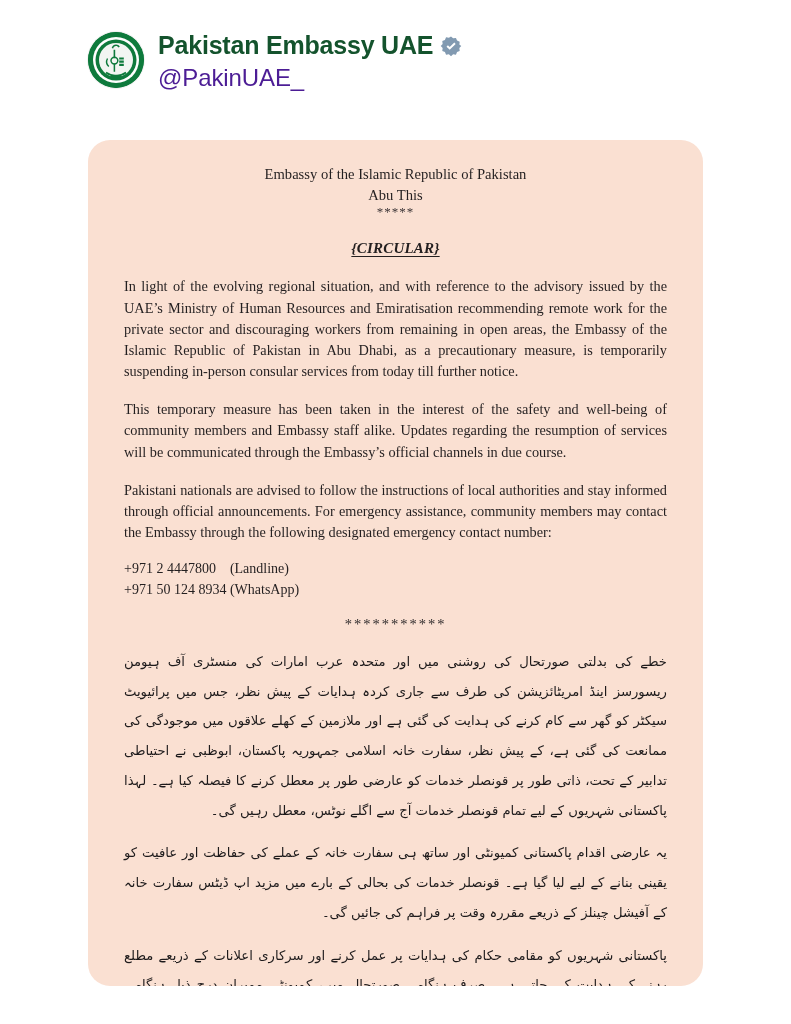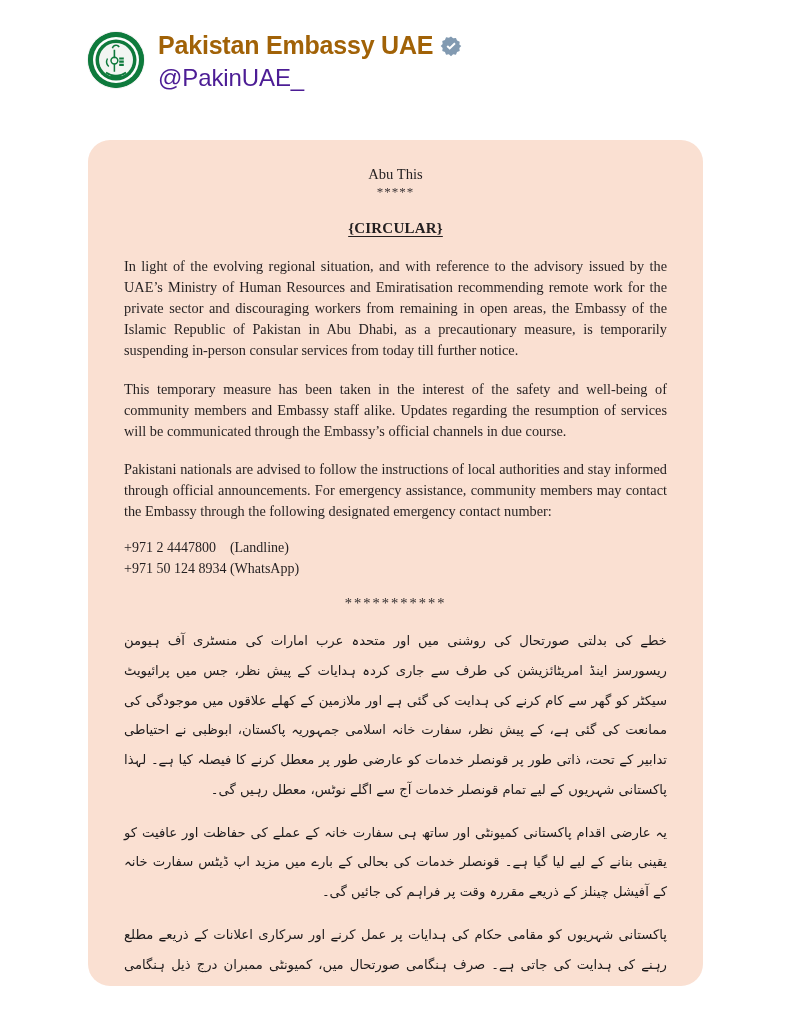--- a/index.html
+++ b/index.html
@@ -55,21 +55,21 @@
   .name-row {
     display: flex;
     align-items: center;
     gap: 7px;
     line-height: 1;
   }
 
   .display-name {
     font-size: 25px;
     font-weight: 700;
-    color: #a16207;
+    color: #14532d;
     letter-spacing: -0.2px;
     font-family: "Liberation Sans", sans-serif;
   }
 
   .verified-badge {
     width: 22px;
     height: 22px;
     display: inline-block;
     flex: 0 0 22px;
   }
@@ -121,20 +121,21 @@
   }
 
   .circular-title {
     text-align: center;
     font-size: 15px;
     font-weight: 700;
     text-decoration: underline;
     text-underline-offset: 3px;
     margin-top: 20px;
     letter-spacing: 0.2px;
+    font-style: italic;
   }
 
   .doc-para {
     font-size: 14.3px;
     line-height: 1.48;
     text-align: justify;
     margin-top: 17px;
     hyphens: none;
   }
   .doc-para.first { margin-top: 19px; }
@@ -207,20 +208,21 @@
         </span>
       </div>
       <div class="handle">@PakinUAE_</div>
     </div>
   </div>
 
   <div class="doc-card">
     <div class="doc-inner">
 
       <div class="doc-head">
+        <span class="line">Embassy of the Islamic Republic of Pakistan</span>
         <span class="line">Abu This</span>
       </div>
       <div class="stars-small">*****</div>
 
       <div class="circular-title">{CIRCULAR}</div>
 
       <p class="doc-para first">In light of the evolving regional situation, and with reference to the advisory issued by the UAE’s Ministry of Human Resources and Emiratisation recommending remote work for the private sector and discouraging workers from remaining in open areas, the Embassy of the Islamic Republic of Pakistan in Abu Dhabi, as a precautionary measure, is temporarily suspending in-person consular services from today till further notice.</p>
 
       <p class="doc-para">This temporary measure has been taken in the interest of the safety and well-being of community members and Embassy staff alike. Updates regarding the resumption of services will be communicated through the Embassy’s official channels in due course.</p>
 

